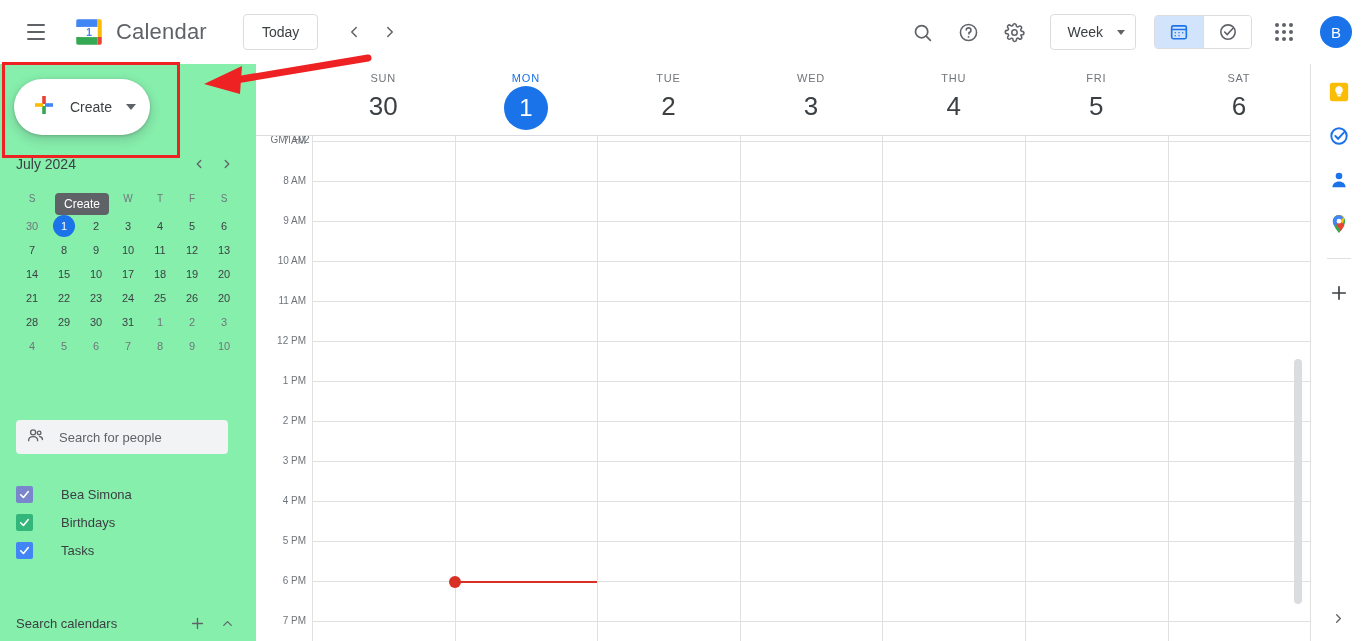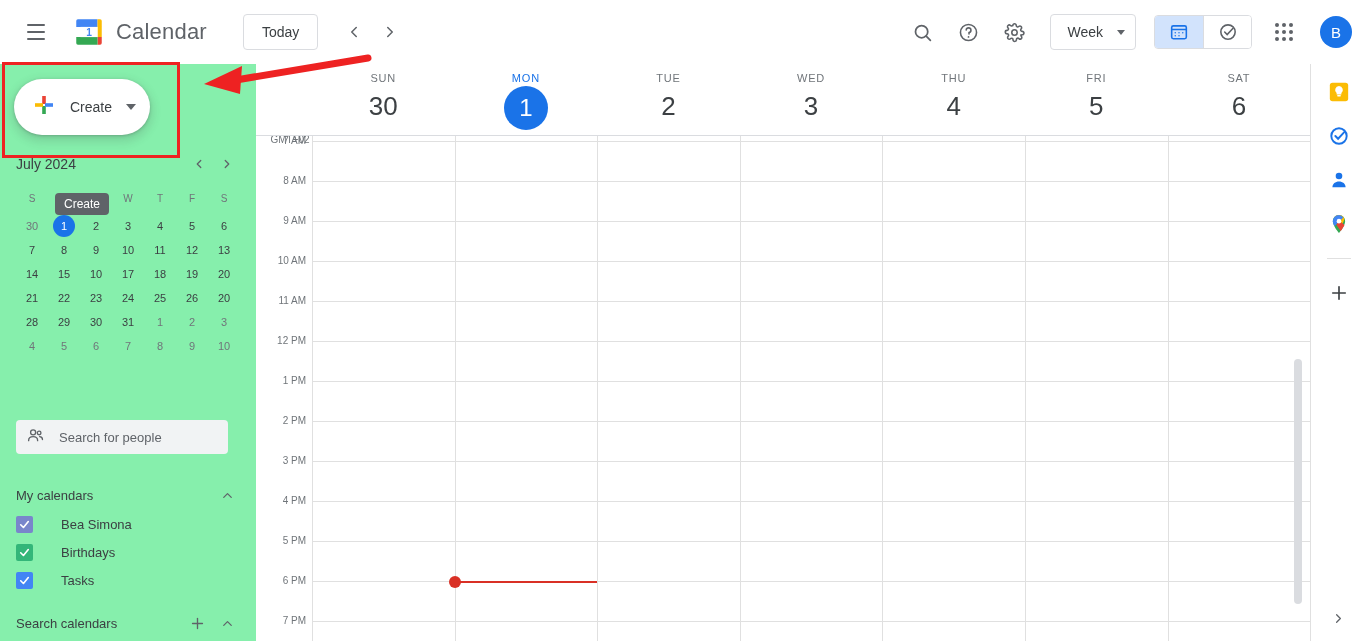--- a/index.html
+++ b/index.html
@@ -485,30 +485,20 @@
           <circle cx="9" cy="8" r="3.2"></circle>
           <path d="M3.3 18.5c0-3.1 2.6-5 5.7-5s5.7 1.9 5.7 5"></path>
           <circle cx="16.6" cy="8.8" r="2.3"></circle>
           <path d="M17.2 13.4c2.2.2 3.6 1.6 3.6 3.6"></path>
         </svg>
       </span>
       <span class="ph">Search for people</span>
     </div>
 
     <div class="cal-section" id="my-calendars-section">
-      <div class="sec-head">
-        <div class="sec-title">My calendars</div>
-        <div class="sec-actions">
-          <div>
-            <svg width="15" height="15" viewBox="0 0 24 24" fill="none" stroke="currentColor" stroke-width="2" stroke-linecap="round" stroke-linejoin="round">
-                <polyline points="6 15 12 9 18 15"></polyline>
-              </svg>
-          </div>
-        </div>
-      </div>
       <div id="my-calendars-list">
           <div class="cal-row">
             <span class="cal-check" style="background: rgb(121, 134, 203);">
               <svg width="13" height="13" viewBox="0 0 24 24" fill="none" stroke="#fff" stroke-width="3" stroke-linecap="round" stroke-linejoin="round">
                 <polyline points="5 12.5 10 17.5 19 6.5"></polyline>
               </svg>
             </span>
             <span class="cal-name">Bea Simona</span>
           </div>
           <div class="cal-row">

